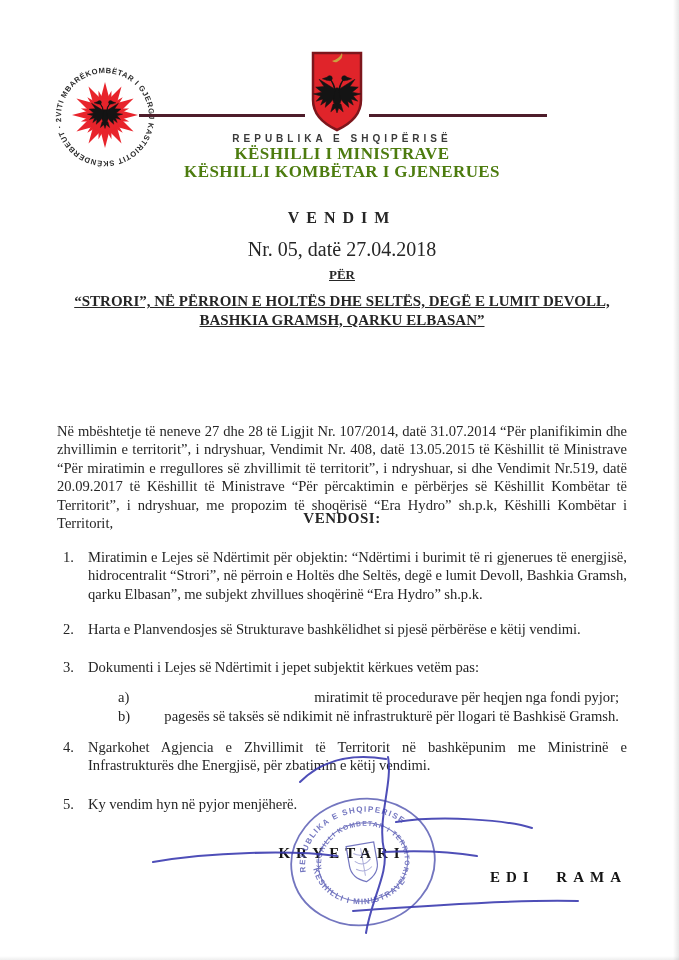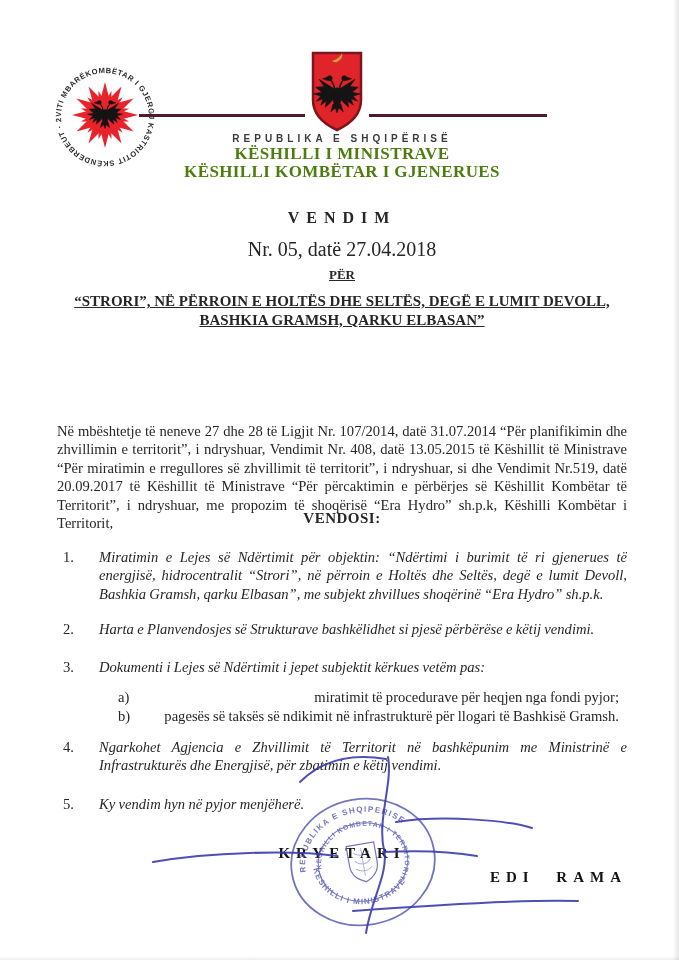--- a/index.html
+++ b/index.html
@@ -30,21 +30,21 @@
   .title { top:292px; font-size:15px; font-weight:bold; line-height:19px; }
   .title-line { text-decoration:underline; white-space:pre-wrap; }
 
   .bodytext { font-size:14.6px; line-height:18.4px; word-spacing:-.3px; text-align:justify; }
   .preamble { top:385px; left:57px; right:52px;margin-top:37px; }
 
   .vendosi { top:510px; font-size:15px; font-weight:bold; letter-spacing:.5px; }
 
   .item { left:63px; right:52px; }
   .item .num { position:absolute; left:0; top:0; font-size:14.6px; }
-  .item .txt { margin-left:36px;font-style:italic; }
+  .item .txt { margin-left:25px; }
   .sub { left:118px; right:60px; }
   .sub .num { position:absolute; left:0; top:0; font-size:14.6px; }
   .sub .txt { text-align:right; }
 
   .i1 { top:548px; } .i2 { top:620px; } .i3 { top:658px; }
   .sa { top:688px; } .sb { top:707px; }
   .i4 { top:738px; } .i5 { top:795px; }
 
   .sig-title { top:845px; font-size:15px; font-weight:bold; letter-spacing:6px; color:#141414; }
   .sig-name  { top:869px; font-size:15px; font-weight:bold; letter-spacing:6px; word-spacing:12px; color:#141414;text-align:right; }

